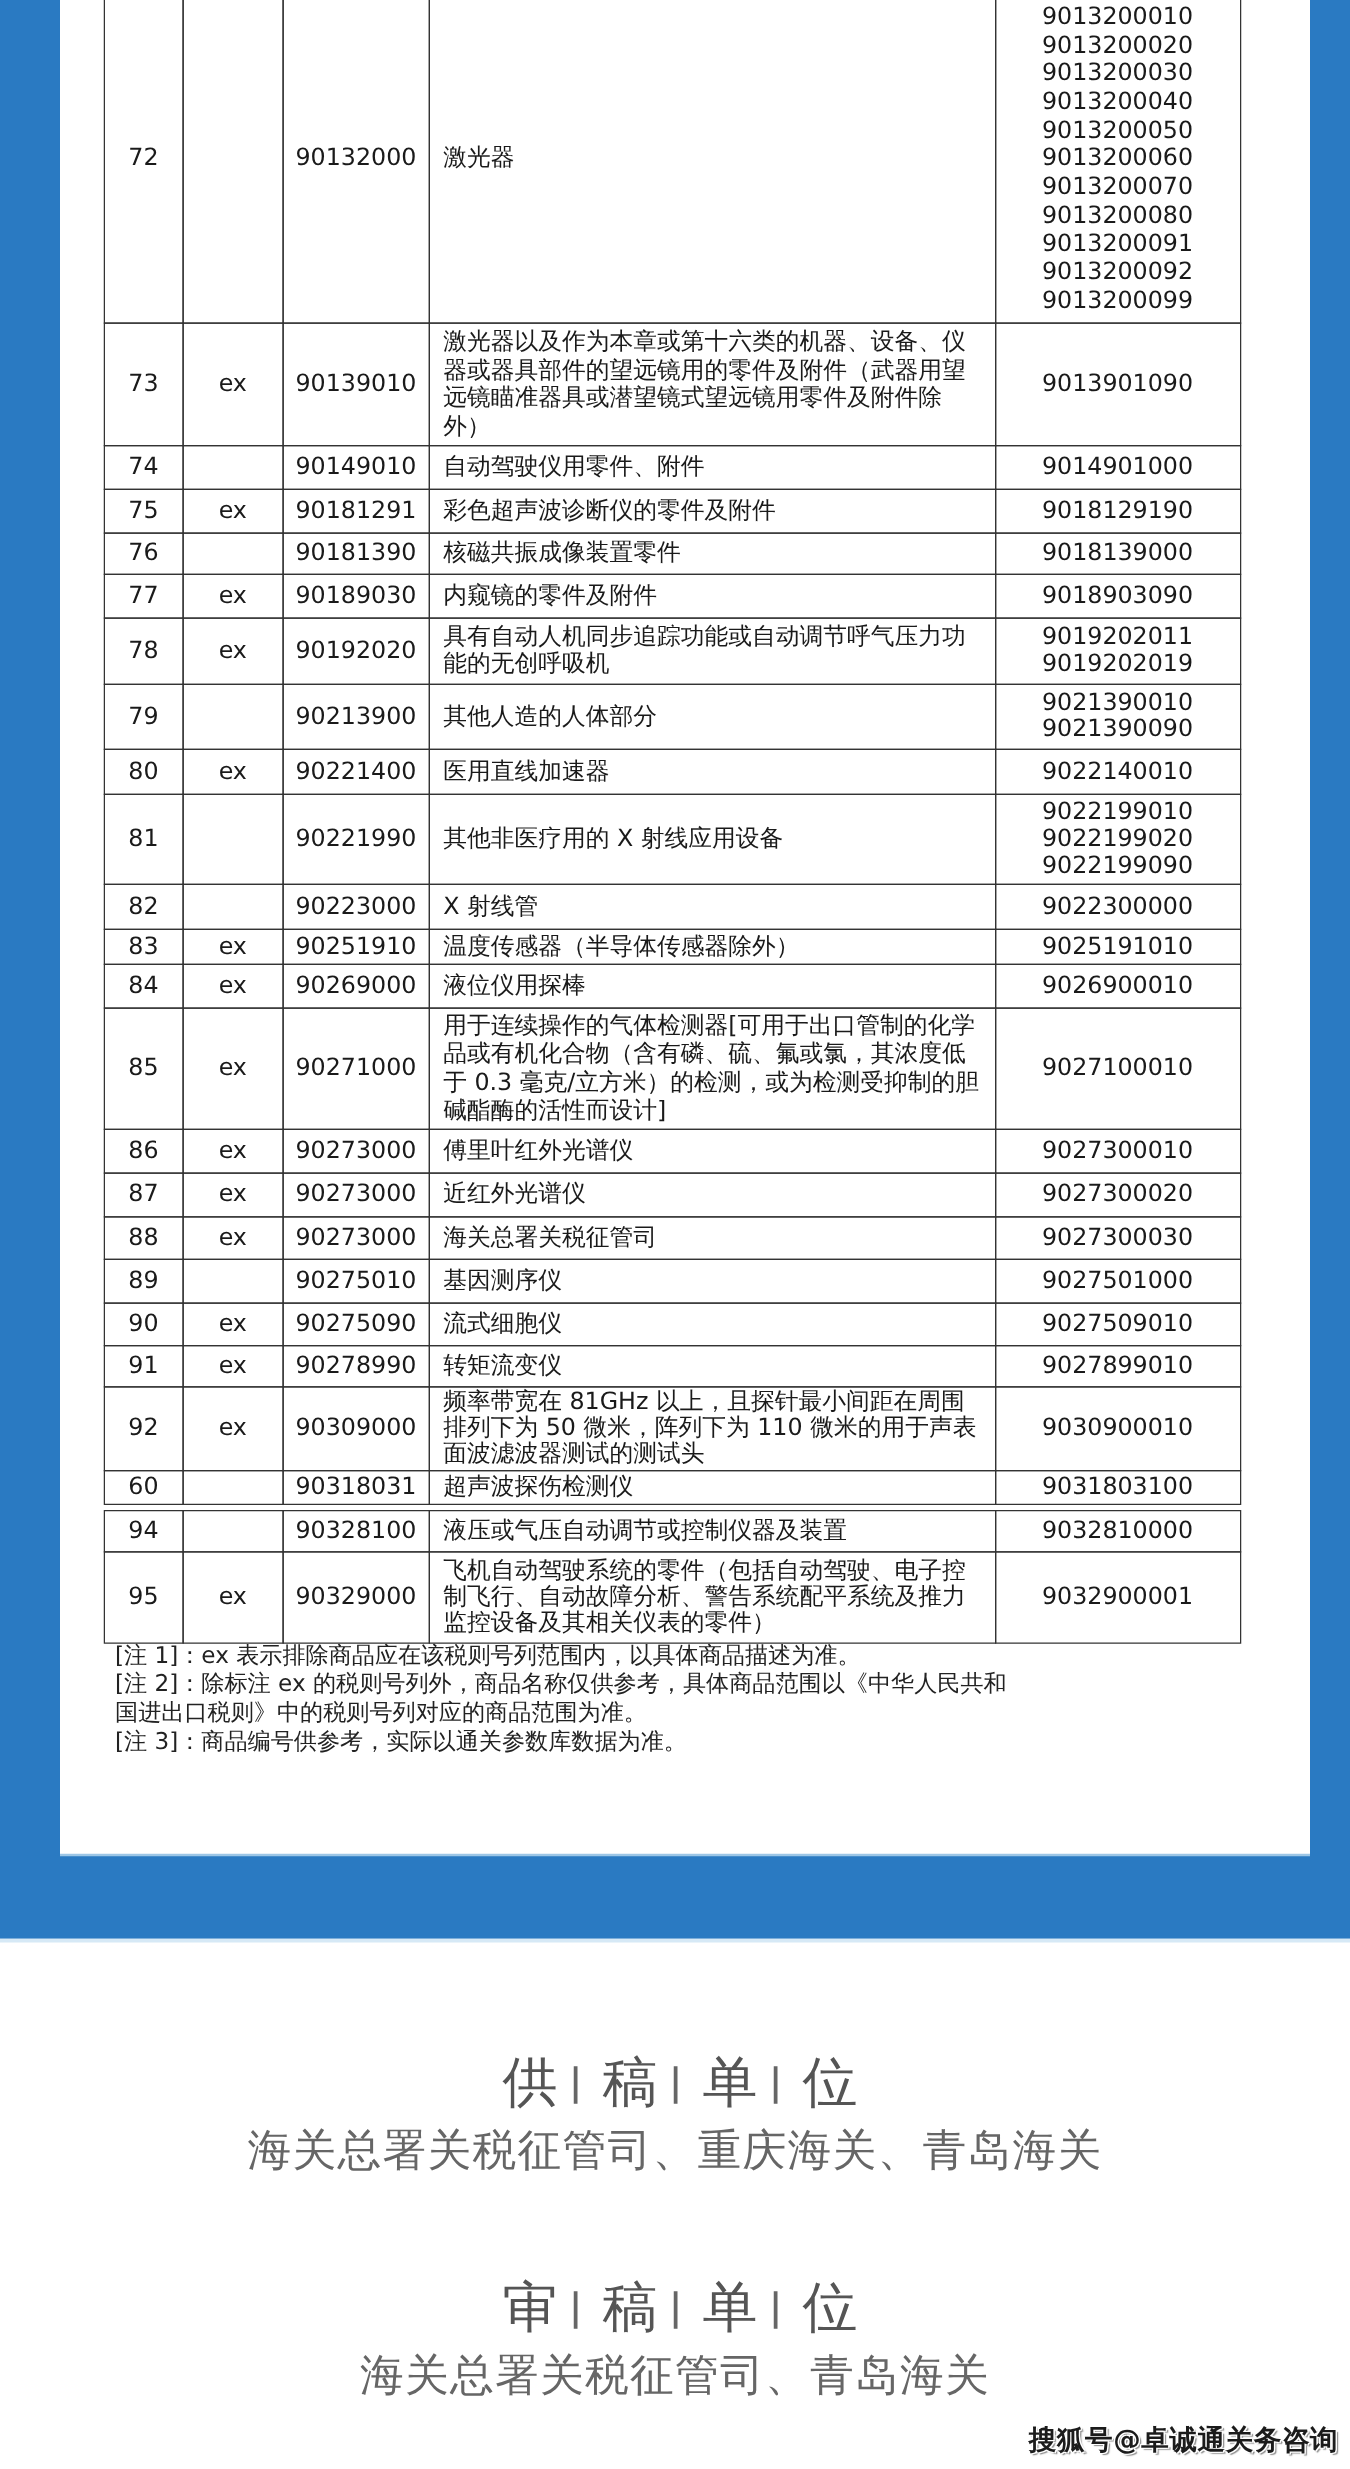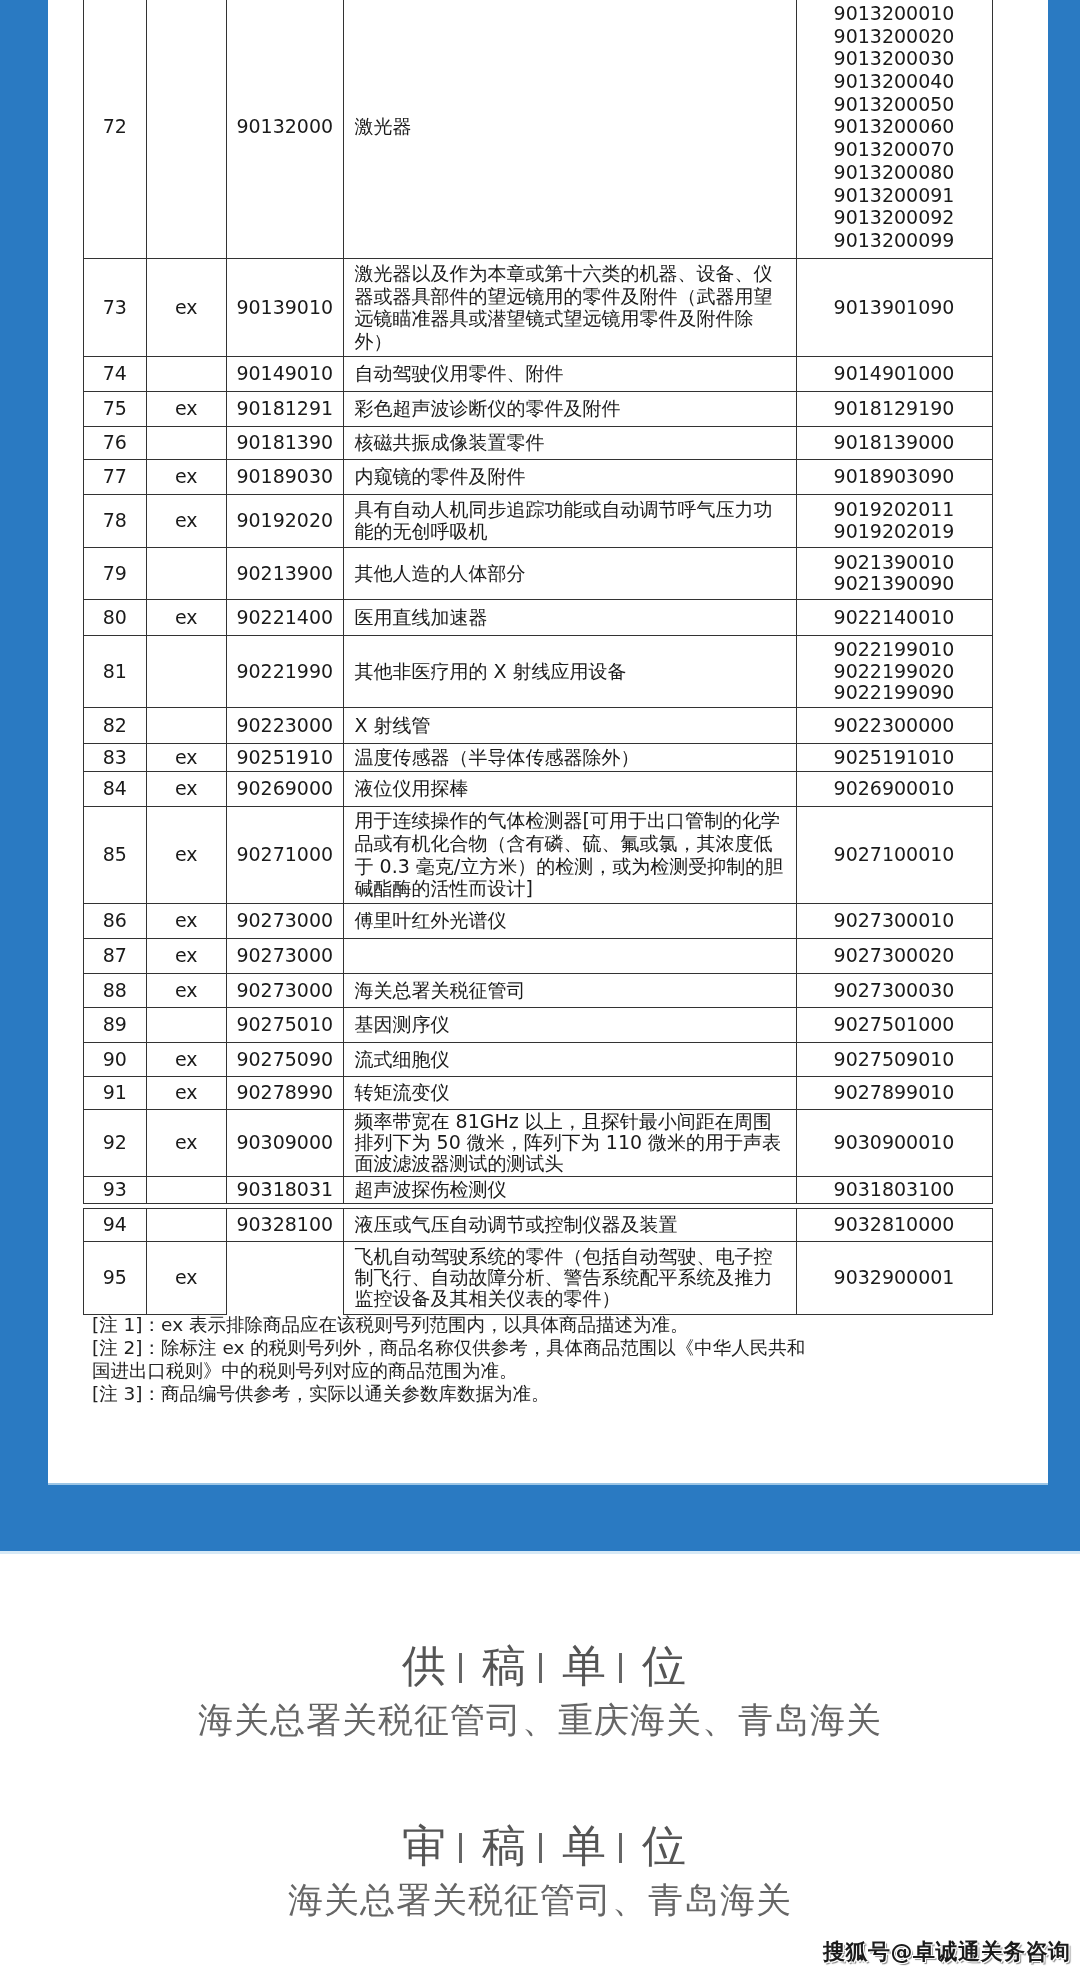--- a/index.html
+++ b/index.html
@@ -264,20 +264,23 @@
       </div>
     <div class="cell c-hs">
       <span class="hs-code">9027300010</span>
     </div>
   </div>
 
   <div class="row" style="top:939px;height:35px;">
     <div class="cell c-no">87</div>
     <div class="cell c-ex">ex</div>
     <div class="cell c-code">90273000</div>
+    <div class="cell c-name">
+        <span>近红外光谱仪</span>
+      </div>
     <div class="cell c-hs">
       <span class="hs-code">9027300020</span>
     </div>
   </div>
 
   <div class="row" style="top:974px;height:34px;">
     <div class="cell c-no">88</div>
     <div class="cell c-ex">ex</div>
     <div class="cell c-code">90273000</div>
     <div class="cell c-name">
@@ -330,21 +333,21 @@
     <div class="cell c-code">90309000</div>
     <div class="cell c-name">
         <span>频率带宽在 81GHz 以上，且探针最小间距在周围排列下为 50 微米，阵列下为 110 微米的用于声表面波滤波器测试的测试头</span>
       </div>
     <div class="cell c-hs">
       <span class="hs-code">9030900010</span>
     </div>
   </div>
 
   <div class="row" style="top:1177px;height:27px;">
-    <div class="cell c-no">93</div>
+    <div class="cell c-no">60</div>
     <div class="cell c-ex"></div>
     <div class="cell c-code">90318031</div>
     <div class="cell c-name">
         <span>超声波探伤检测仪</span>
       </div>
     <div class="cell c-hs">
       <span class="hs-code">9031803100</span>
     </div>
   </div>
 
@@ -356,20 +359,21 @@
         <span>液压或气压自动调节或控制仪器及装置</span>
       </div>
     <div class="cell c-hs">
       <span class="hs-code">9032810000</span>
     </div>
   </div>
 
   <div class="row tight" style="top:1242px;height:73px;">
     <div class="cell c-no">95</div>
     <div class="cell c-ex">ex</div>
+    <div class="cell c-code">90329000</div>
     <div class="cell c-name">
         <span>飞机自动驾驶系统的零件（包括自动驾驶、电子控制飞行、自动故障分析、警告系统配平系统及推力监控设备及其相关仪表的零件）</span>
       </div>
     <div class="cell c-hs">
       <span class="hs-code">9032900001</span>
     </div>
   </div>
 </div>
 
 <div class="notes">

